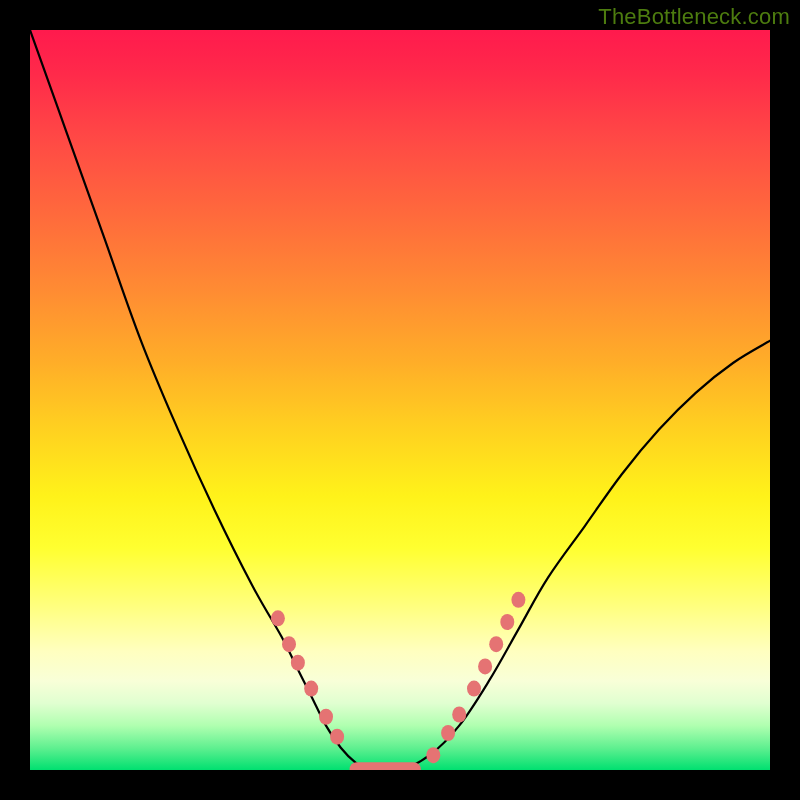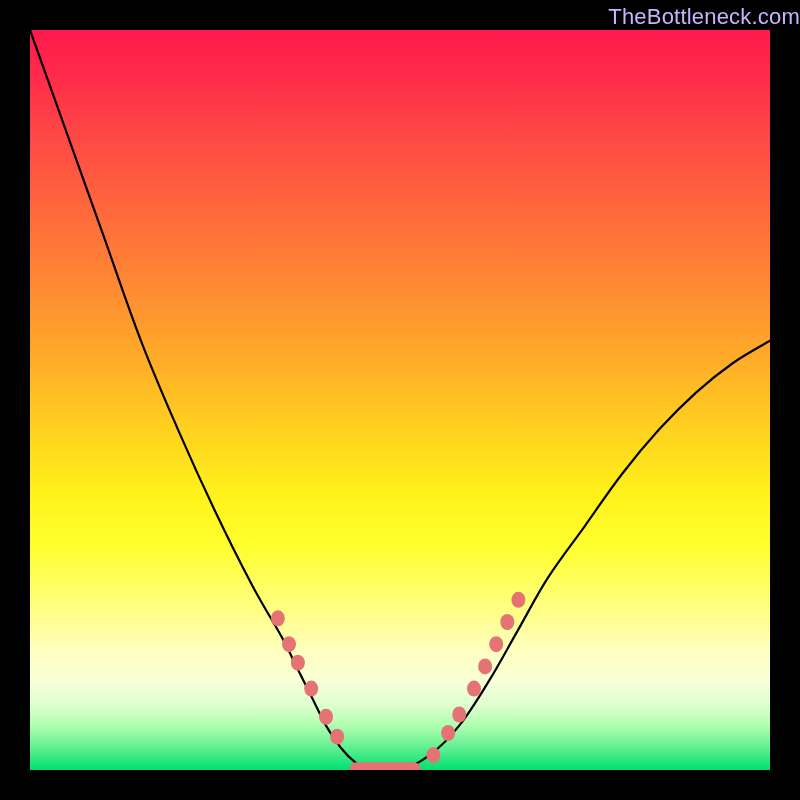--- a/index.html
+++ b/index.html
@@ -46,22 +46,22 @@
       #f8ffd8 88%,
       #e0ffd0 91%,
       #b0ffb0 94%,
       #60f090 97%,
       #00e070 100%
     );
   }
   .watermark {
     position: absolute;
     top: 4px;
-    right: 0;
-    color: #c4b5fd;
+    right: 10px;
+    color: #4d7c0f;
     font-size: 22px;
     font-weight: 500;
     letter-spacing: 0.2px;
     user-select: none;
   }
   svg.curve {
     position: absolute;
     inset: 0;
     width: 100%;
     height: 100%;

